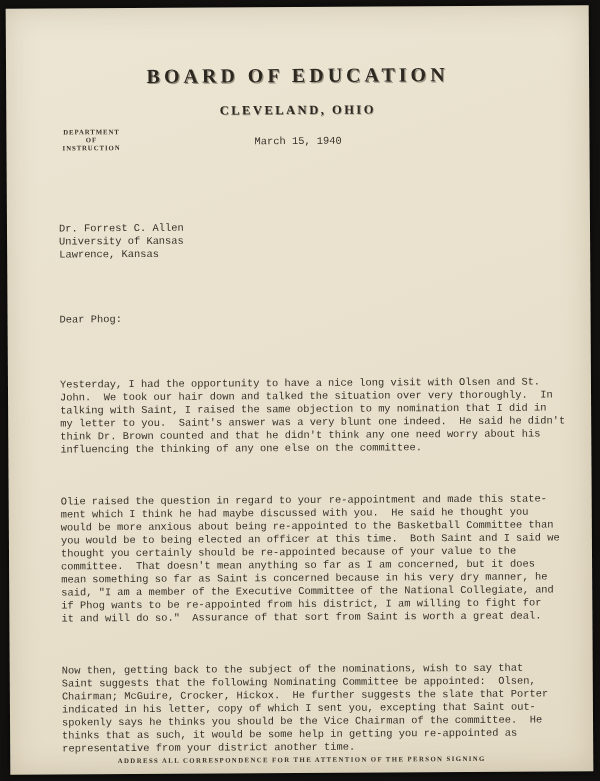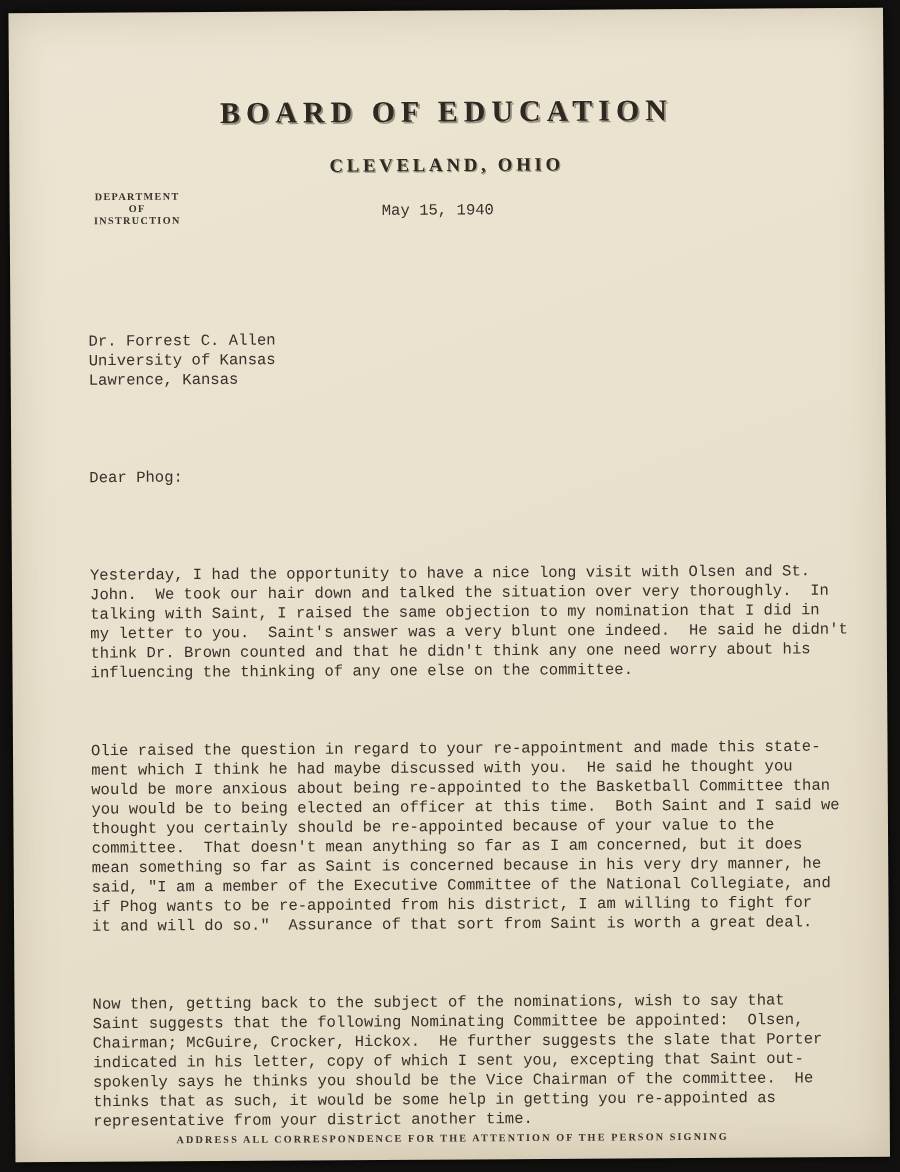--- a/index.html
+++ b/index.html
@@ -80,21 +80,21 @@
   <div class="letterhead-org">BOARD OF EDUCATION</div>
 
   <div class="letterhead-city">CLEVELAND, OHIO</div>
 
   <div class="dept">
     <div>DEPARTMENT</div>
     <div>OF</div>
     <div>INSTRUCTION</div>
   </div>
 
-  <div class="type date">May 15, 1940</div>
+  <div class="type date">March 15, 1940</div>
 
   <div class="content type">
 
     <p class="recipient">Dr. Forrest C. Allen
 University of Kansas
 Lawrence, Kansas</p>
 
     <p class="salutation">Dear Phog:</p>
 
     <p>Yesterday, I had the opportunity to have a nice long visit with Olsen and St.

